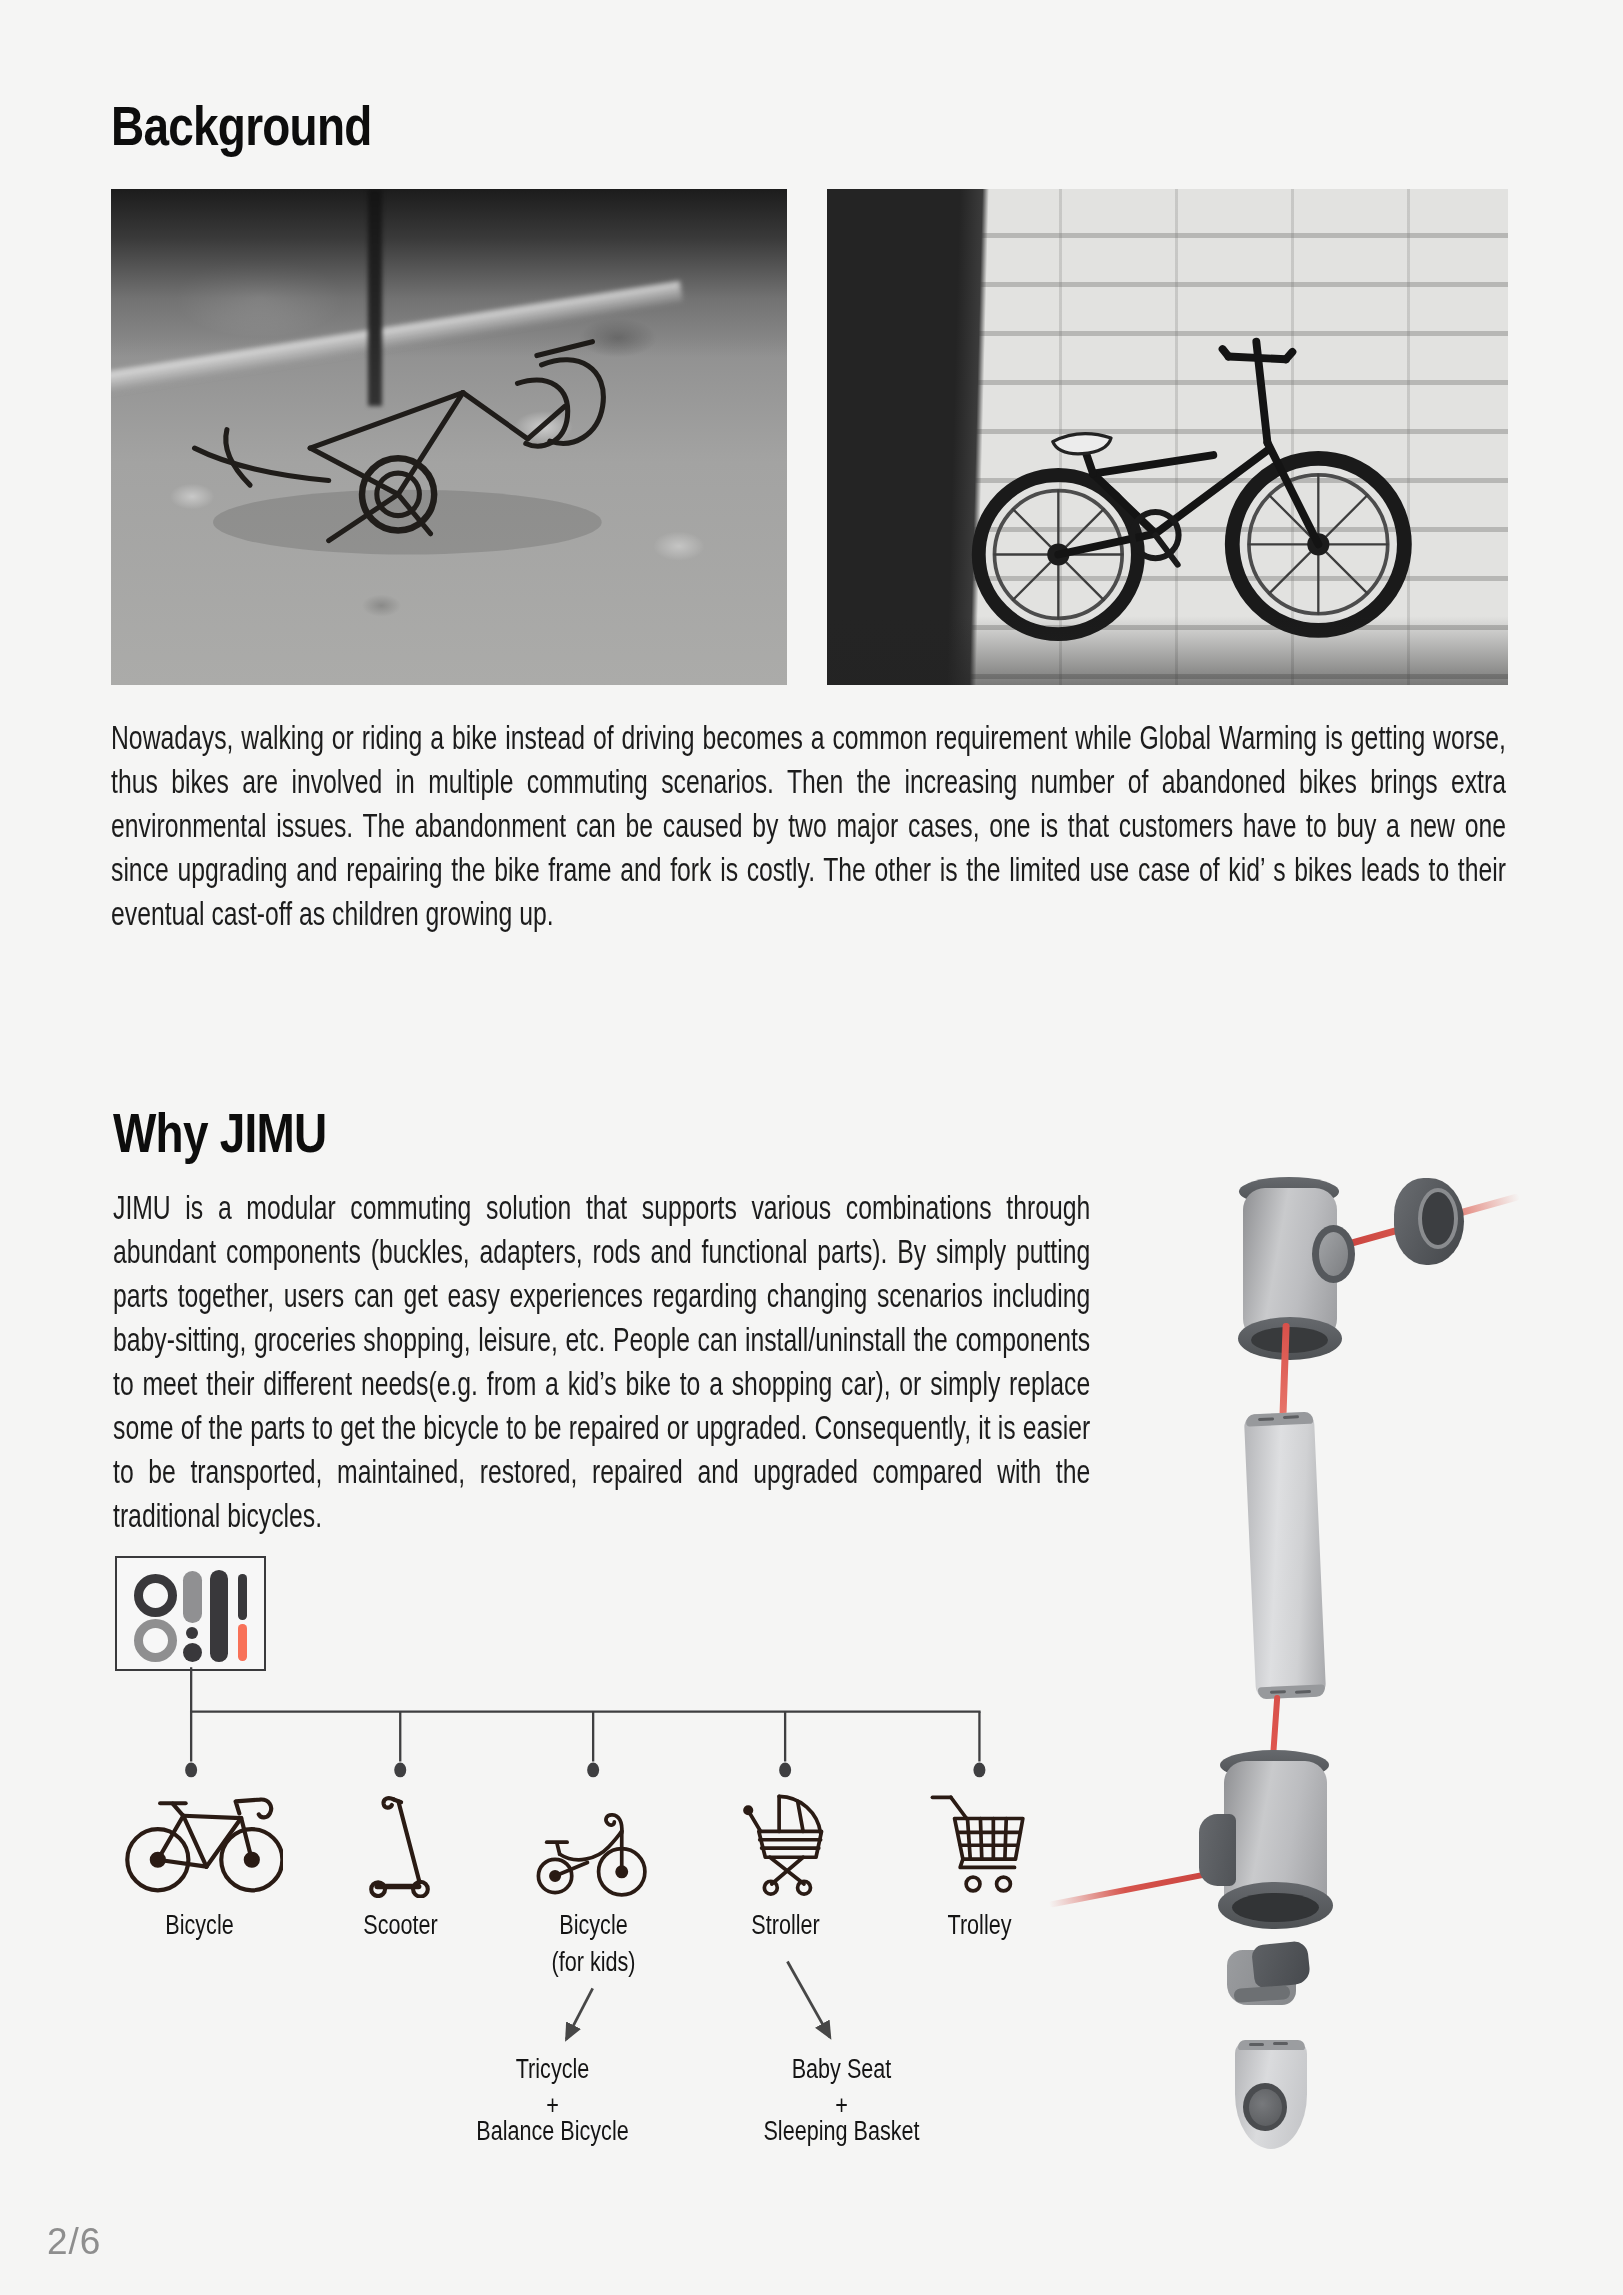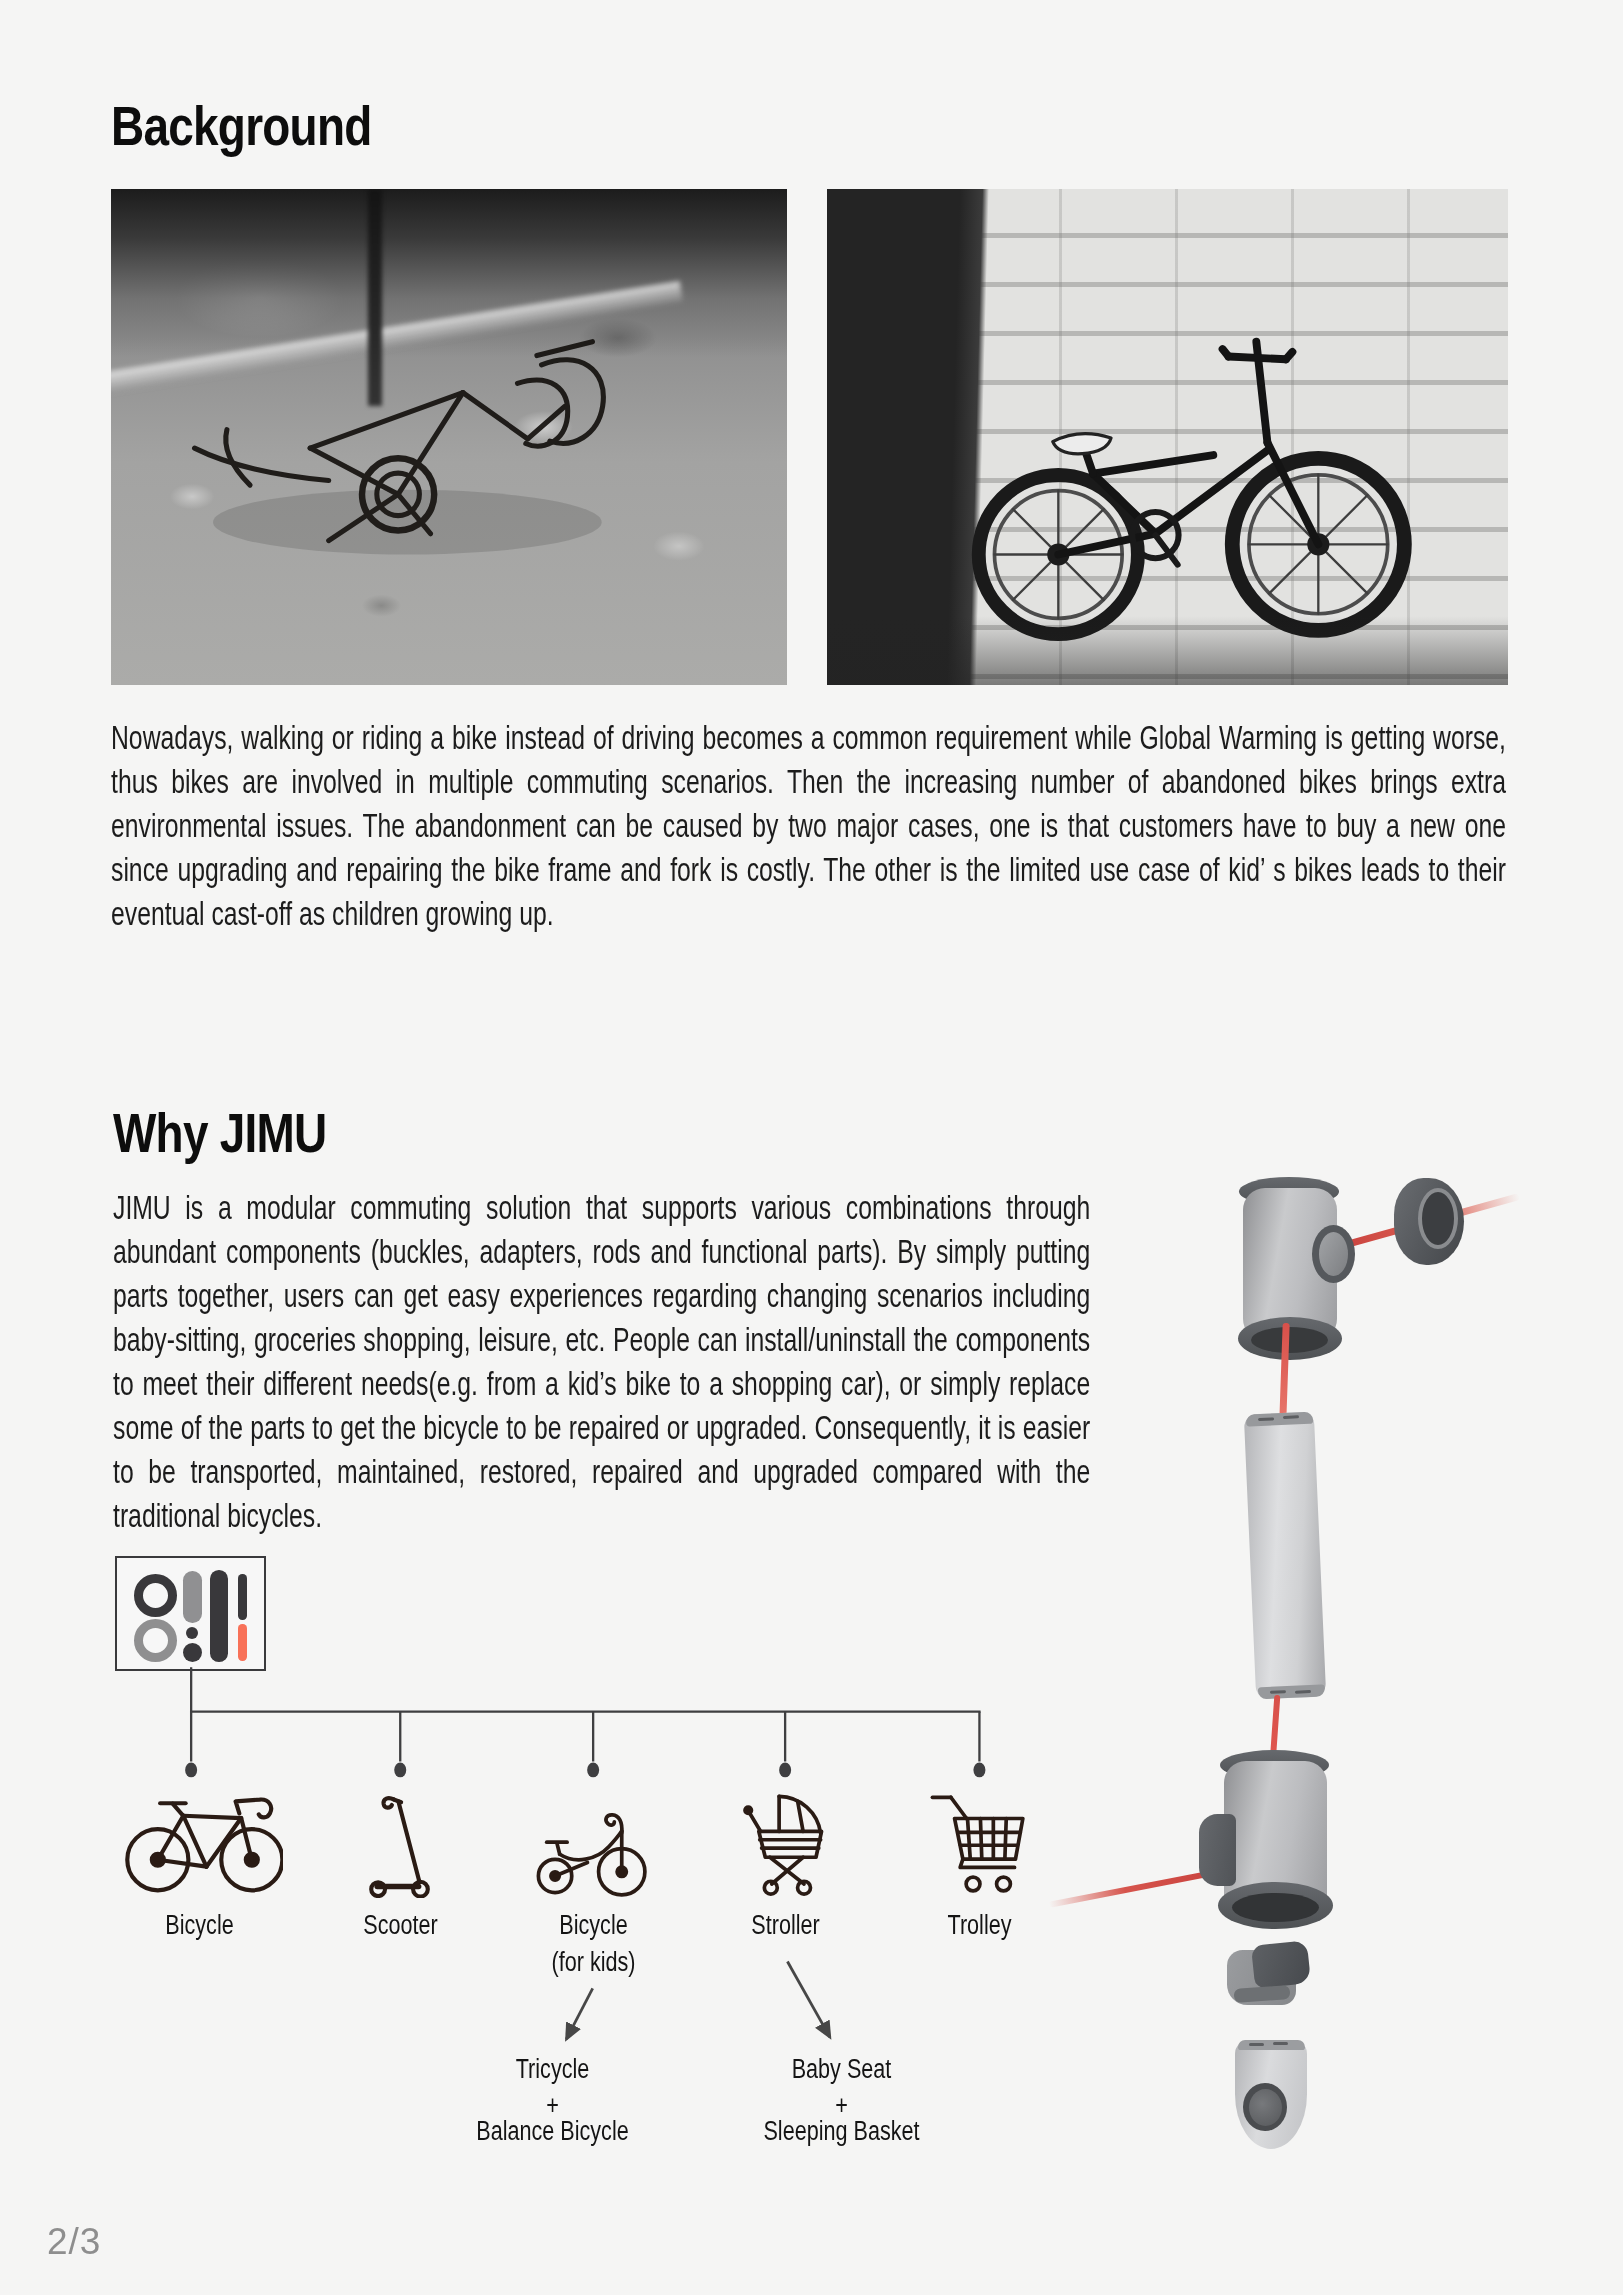--- a/index.html
+++ b/index.html
@@ -296,16 +296,16 @@
       <div class="abs" style="left:2.8px;top:0;width:67px;height:10.2px;background:#9b9da0;border-radius:9.3px 9.3px 3.7px 3.7px;">
         <div class="abs" style="left:11px;top:3.2px;width:15px;height:3.2px;background:#5c5e61;border-radius:1.9px;"></div>
         <div class="abs" style="left:35px;top:2.3px;width:15px;height:3.2px;background:#5c5e61;border-radius:1.9px;"></div>
       </div>
       <div class="abs" style="left:8.3px;top:43px;width:44px;height:48px;border-radius:50%;background:#4a4c4f;">
         <div class="abs" style="left:5.6px;top:5.6px;width:33px;height:37px;border-radius:50%;background:radial-gradient(circle at 40% 40%,#77797c,#55575a);"></div>
       </div>
     </div>
   </div>
 
-  <div class="abs pagenum" style="left:47px;top:2221px;">2/3</div>
+  <div class="abs pagenum" style="left:47px;top:2221px;">2/6</div>
 
 </div>
 
 
 </body></html>

